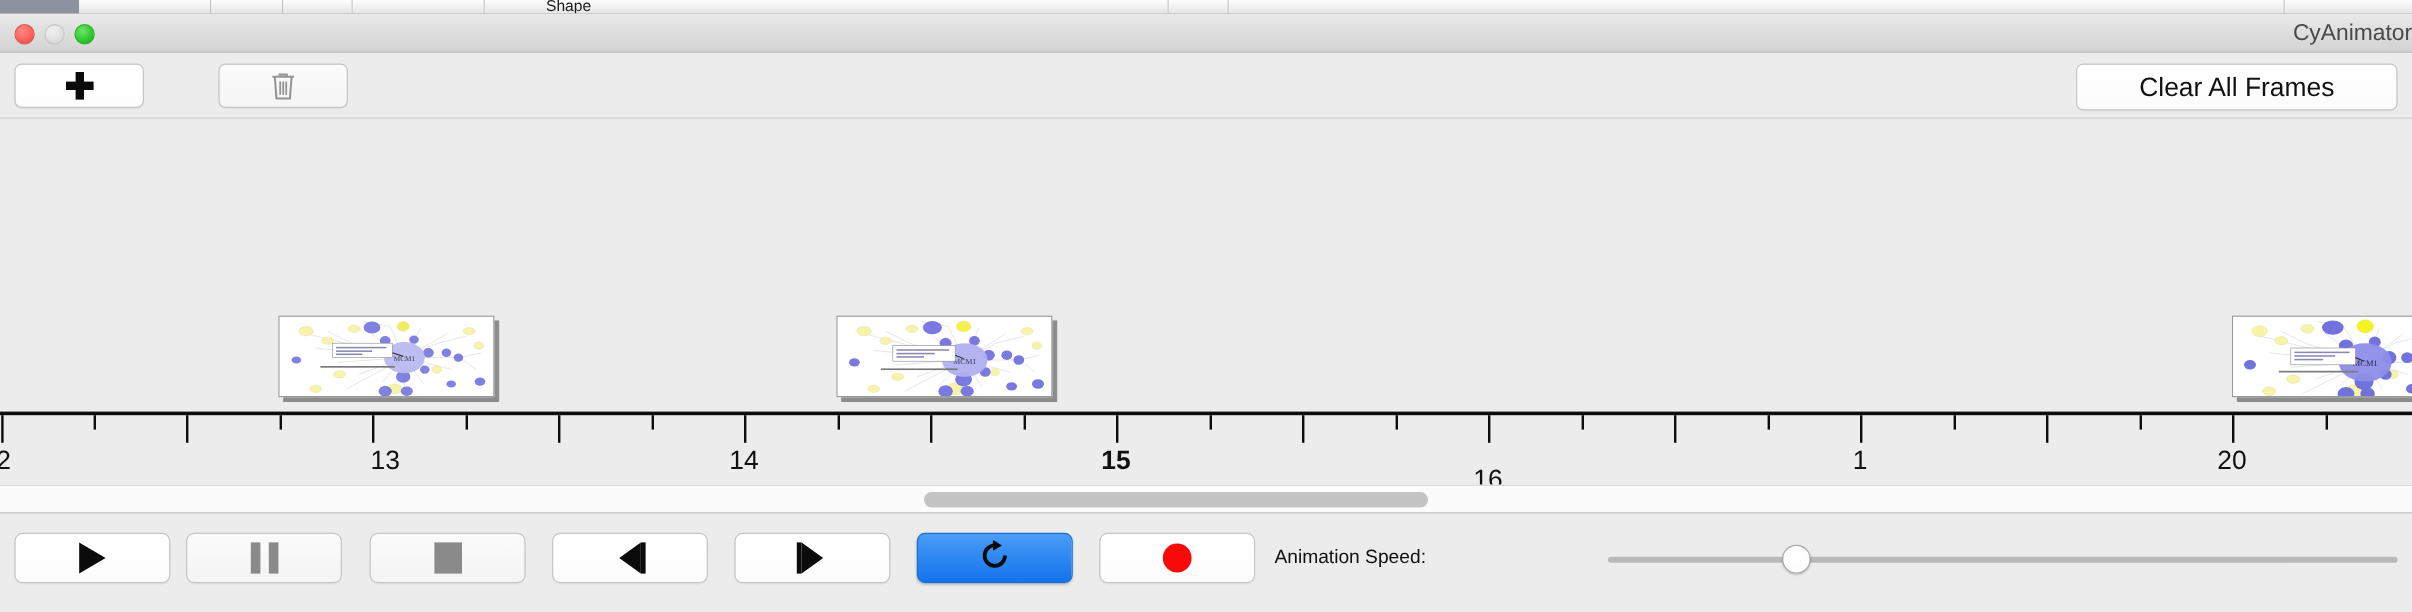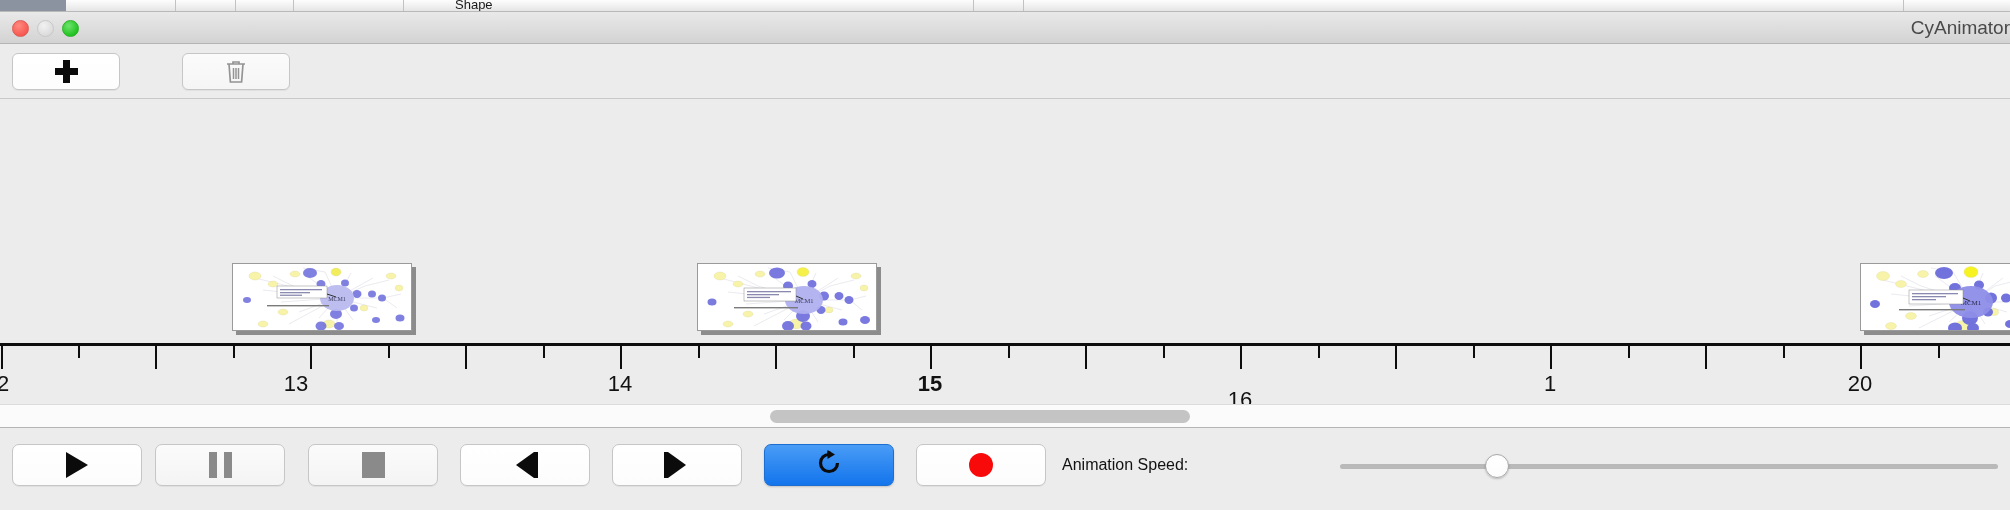--- a/index.html
+++ b/index.html
@@ -208,20 +208,21 @@
       <span class="plus-icon"></span>
     </div>
     <div class="tb-btn disabled" id="btn-del">
       <span class="trash-icon">
         <svg width="22" height="25" viewBox="0 0 22 25">
           <path d="M2 5 h18 M8 5 v-2 h6 v2 M4 5 l1.4 18 h11.2 L18 5" fill="none" stroke="#949494" stroke-width="1.7"></path>
           <path d="M8.5 9 v11 M11 9 v11 M13.5 9 v11" fill="none" stroke="#949494" stroke-width="1.5"></path>
         </svg>
       </span>
     </div>
+    <div class="tb-btn" id="btn-clear">Clear All Frames</div>
   </div>
 
   <div id="timeline">
 
     <div class="frame" style="left:232px;top:164px;">
       <div class="net">
         <svg width="180" height="68" viewBox="0 0 180 68">
           <g stroke="#c9c9d8" stroke-width="0.4" fill="none">
             <path d="M104 34 L60 22 M104 34 L74 12 M104 34 L92 8 M104 34 L118 9 M104 34 L140 14 M104 34 L132 22
                      M104 34 L150 34 M104 34 L144 44 M104 34 L120 56 M104 34 L104 58 M104 34 L86 54
@@ -403,21 +404,21 @@
       <div class="tick major" style="left:1395px;"></div>
       <div class="tick minor" style="left:1473px;"></div>
       <div class="tick major" style="left:1550px;"></div>
       <div class="tick minor" style="left:1628px;"></div>
       <div class="tick major" style="left:1705px;"></div>
       <div class="tick minor" style="left:1783px;"></div>
       <div class="tick major" style="left:1860px;"></div>
       <div class="tick minor" style="left:1938px;"></div>
 
       <div class="tick-label" style="left:3px;">2</div>
-      <div class="tick-label" style="left:296px;text-align:right;">13</div>
+      <div class="tick-label" style="left:321px;text-align:right;">13</div>
       <div class="tick-label" style="left:620px;">14</div>
       <div class="tick-label" style="left:930px;font-weight:bold;">15</div>
       <div class="tick-label" style="left:1240px;margin-top:16px;">16</div>
       <div class="tick-label" style="left:1550px;">1</div>
       <div class="tick-label" style="left:1860px;">20</div>
 
     </div>
   </div>
 
   <div id="scrollbar">

